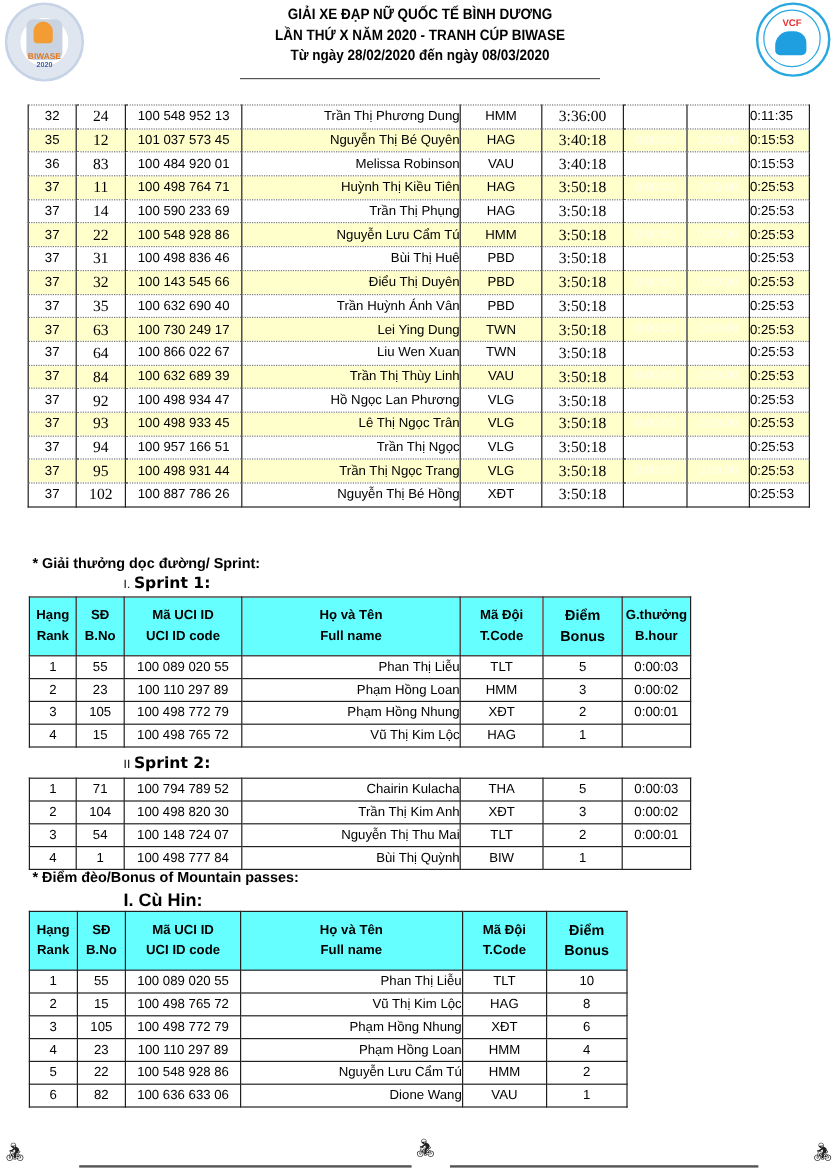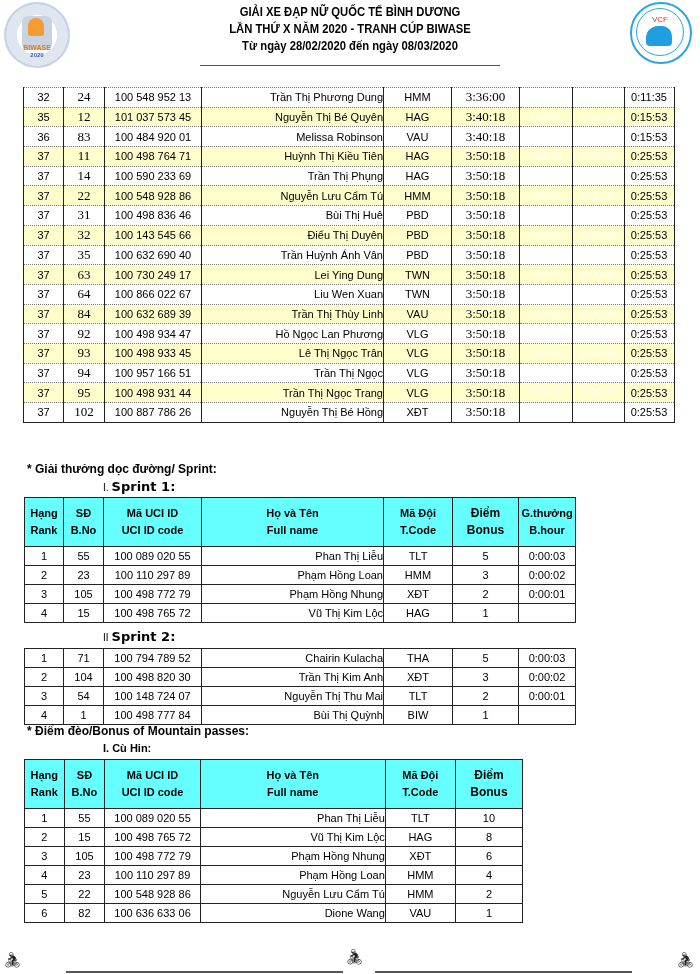--- a/index.html
+++ b/index.html
@@ -7,32 +7,32 @@
   .header { position:absolute; left:0; top:0; width:628px; height:80px; }
   .title-block { position:absolute; left:150px; width:400px; top:4px; text-align:center; font-family:"Liberation Sans", sans-serif; font-weight:bold; font-size:12.5px; line-height:17px; transform:scaleX(0.9); }
   .title-rule { position:absolute; left:200px; width:300px; top:65px; height:1px; background:#555; }
   .logo-left { position:absolute; left:4px; top:2px; width:62px; height:62px; border-radius:50%; background:radial-gradient(circle at 50% 50%, #fff 0 45%, #dfe6f0 46% 70%, #b9c7dc 71% 100%); border:2px solid #c7d3e6; }
   .logo-left .inner { position:absolute; left:16px; top:12px; width:30px; height:34px; border-radius:6px; background:#c9d3e1; }
   .logo-left .rider { position:absolute; left:22px; top:14px; width:16px; height:18px; background:#f39c34; border-radius:8px 8px 3px 3px; }
   .logo-left .txt { position:absolute; left:0; width:62px; top:40px; text-align:center; font-size:7px; font-weight:bold; color:#e07a20; }
   .logo-left .yr { position:absolute; left:0; width:62px; top:48px; text-align:center; font-size:6px; font-weight:bold; color:#3a5da8; }
   .logo-right { position:absolute; left:630px; top:2px; width:58px; height:58px; border-radius:50%; border:2px solid #29a8e0; background:#fff; }
   .logo-right .ring { position:absolute; left:4px; top:4px; width:46px; height:46px; border-radius:50%; border:1px solid #29a8e0; }
-  .logo-right .vcf { position:absolute; left:20px; top:11px; font-size:8px; font-weight:normal; color:#e53030; }
+  .logo-right .vcf { position:absolute; left:20px; top:11px; font-size:8px; font-weight:bold; color:#e53030; }
   .logo-right .body { position:absolute; left:14px; top:22px; width:26px; height:20px; background:#1f9ee0; border-radius:12px 10px 4px 4px; }
 
   table { border-collapse:collapse; position:absolute; table-layout:fixed; font-family:"Liberation Sans", sans-serif; }
   .main { left:23px; top:87px; width:651px; }
   .main td { height:18.7px; padding:0; font-size:11px; border-left:1.5px solid #222; border-right:1.5px solid #222; border-bottom:1px dotted #777; white-space:nowrap; overflow:hidden; }
   .main tr:first-child td { border-top:1px dotted #777; }
   .main tr:last-child td { border-bottom:1.5px solid #222; }
   .main tr.yl td { background:#ffffcc; }
   .c { text-align:center; }
   .l { text-align:right; padding-left:3px !important; }
-  .r { text-align:center; padding-right:1px !important; }
+  .r { text-align:left; padding-right:1px !important; }
   .serif { font-family:"Liberation Serif", serif; font-size:13px !important; }
   .ghost { color:#ffffee; font-size:10px !important; text-align:center; }
 
   .sec { position:absolute; font-size:12px; font-weight:bold;text-align:center; }
   .sub { position:absolute; font-size:12px; font-weight:bold;padding-left:46px; }
   .sub .big { font-family:"DejaVu Sans", sans-serif; font-size:13px; }
   .sub .roman { font-size:10px; font-weight:normal; margin-right:3px; }
 
   .grid td, .grid th { border:1.3px solid #222; padding:0; font-size:11px; white-space:nowrap; overflow:hidden; }
   .grid th { background:#66ffff; font-weight:bold; height:48px; line-height:17px; text-align:center; }
@@ -378,21 +378,21 @@
         <td class="c">100 498 777 84</td>
         <td class="l">Bùi Thị Quỳnh</td>
         <td class="c">BIW</td>
         <td class="c">1</td>
         <td class="c"></td>
       </tr>
     </tbody>
 </table>
 
 <div class="sec" style="left:27px; top:724px;">* Điểm đèo/Bonus of Mountain passes:</div>
-<div class="sub" style="left:57px; top:742px; font-size:11px;">I. Cù Hin:</div>
+<div class="sub" style="left:57px; top:742px; font-size:15px;">I. Cù Hin:</div>
 <table class="grid" style="left:24px; top:759px; width:499px;">
   <colgroup>
     <col style="width:39px">
       <col style="width:40px">
       <col style="width:94px">
       <col style="width:182px">
     <col style="width:69px">
       <col style="width:66px">
   </colgroup>
   <thead>

